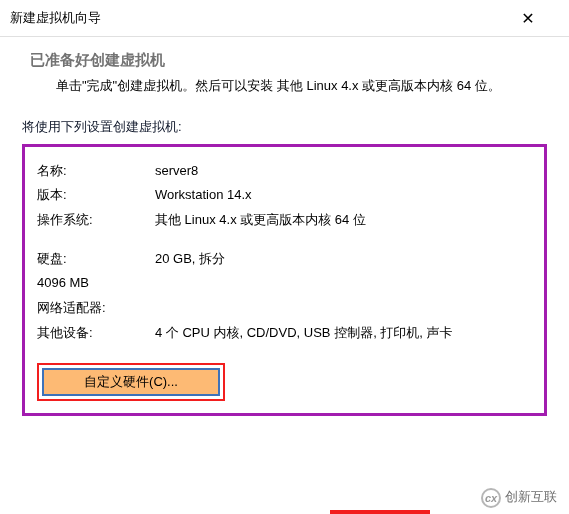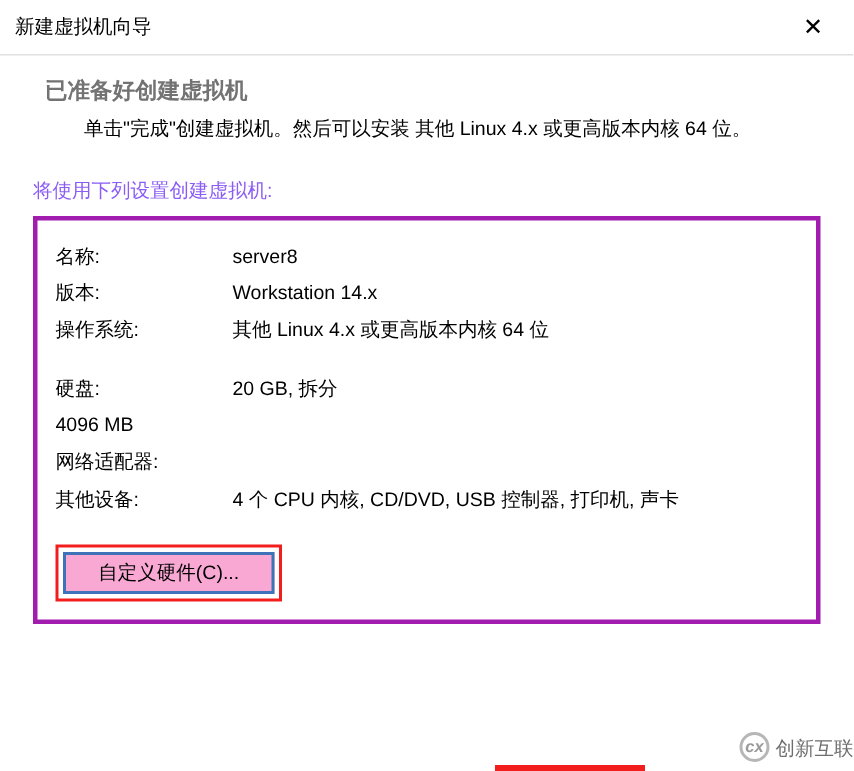--- a/index.html
+++ b/index.html
@@ -9,21 +9,21 @@
       background: #fff;
       width: 569px;
       height: 514px;
       position: relative;
       overflow: hidden;
     }
     .titlebar {
       display: flex;
       align-items: center;
       justify-content: space-between;
-      padding: 6px 15px 6px 10px;
+      padding: 6px 29px 6px 10px;
       border-bottom: 1px solid #e0e0e0;
     }
     .titlebar .title { font-size: 13px; color: #000; }
     .close-btn {
       width: 24px; height: 24px;
       display: flex; align-items: center; justify-content: center;
       font-size: 16px;
       cursor: default;
     }
     .header {
@@ -36,21 +36,21 @@
       margin-bottom: 6px;
     }
     .header .subheading {
       font-size: 13px;
       color: #000;
       padding-left: 26px;
       line-height: 1.5;
     }
     .section-label {
       font-size: 13px;
-      color: #8b5cf6;
+      color: #0f172a;
       padding: 14px 22px 4px 22px;
     }
     .info-box {
       border: 3px solid #a21caf;
       margin: 4px 22px 0 22px;
       padding: 12px 12px 12px 12px;
     }
     .row {
       display: flex;
       font-size: 13px;
@@ -63,39 +63,39 @@
     }
     .row .value { flex: 1; }
     .gap { height: 14px; }
     .btn-wrap {
       margin: 18px 0 0 0;
       padding: 3px;
       display: inline-block;
       border: 2px solid #f21e1e;
     }
     .custom-btn {
-      width: 141px;
+      width: 178px;
       height: 28px;
       border: 2px solid #3e72b9;
-      background: #f9a8d4;
+      background: #fdba74;
       color: #000;
       font-size: 13px;
       font-family: inherit;
       text-align: center;
       display: flex;
       align-items: center;
       justify-content: center;
       cursor: default;
     }
     .watermark {
       position: absolute;
-      right: 0;
+      right: 12px;
       bottom: 6px;
       display: flex;
-      align-items: flex-end;
+      align-items: flex-start;
       gap: 4px;
       font-size: 13px;
       color: #555;
       opacity: 0.85;
       margin-top: 48px;
     }
     .watermark .wm-icon {
       width: 20px; height: 20px;
       border: 2px solid #aaa;
       border-radius: 50%;

